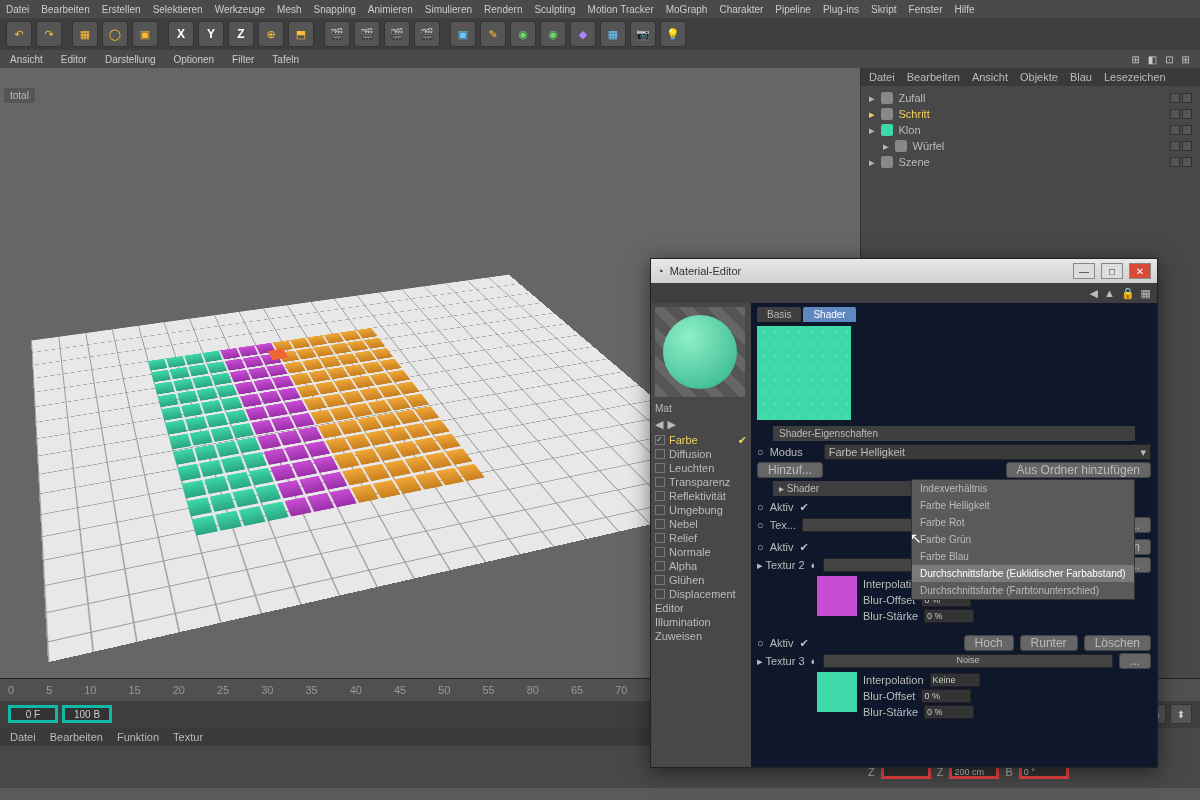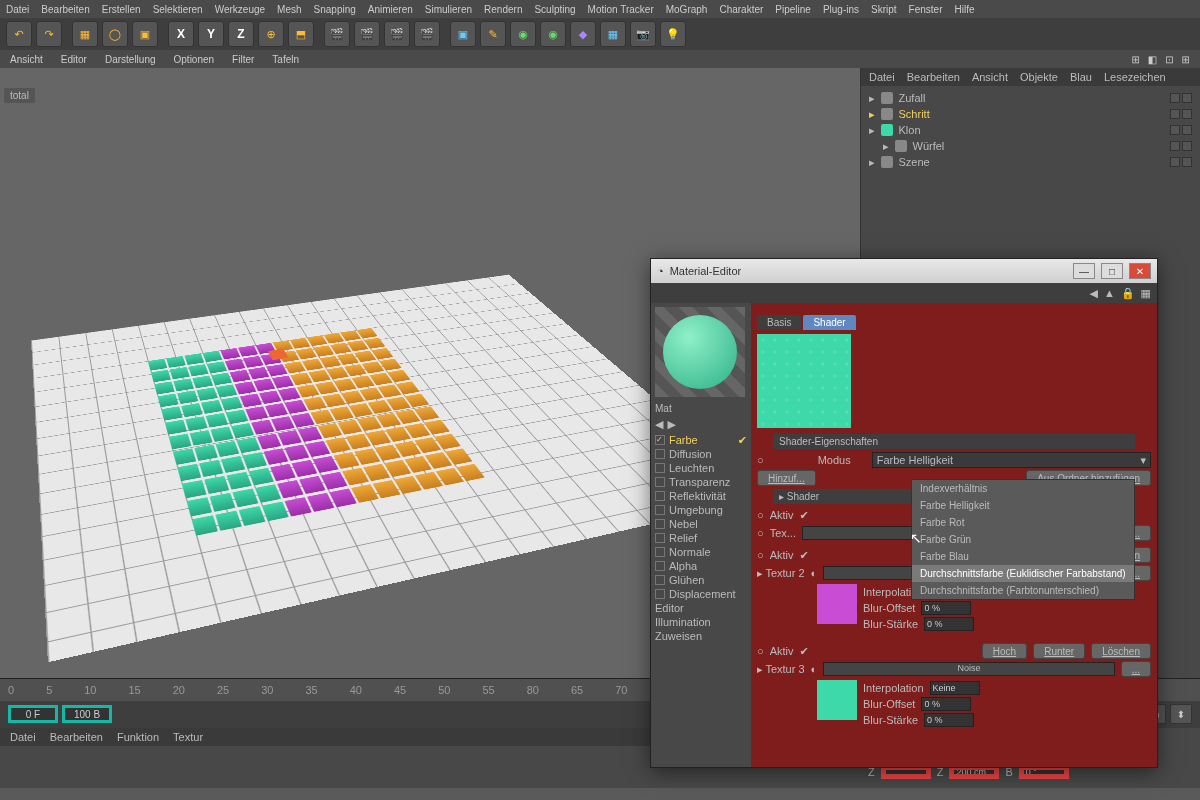--- a/index.html
+++ b/index.html
@@ -63,52 +63,52 @@
 .matbar { flex: 1; }
 .matbar-tabs { height: 18px; background: #3a3a3a; display: flex; gap: 14px; padding: 0 10px; align-items: center; font-size: 10px; }
 .mat-swatches { display: flex; gap: 6px; padding: 4px 8px; }
 .swatch { width: 32px; height: 32px; border-radius: 50%; }
 .sw-white { background: radial-gradient(circle at 30% 30%, #fff, #999); }
 .sw-black { background: radial-gradient(circle at 30% 30%, #555, #111); }
 .sw-orange { background: radial-gradient(circle at 30% 30%, #fb6, #e80); }
 .swl { font-size: 9px; text-align: center; }
 .coords { width: 340px; background: #484848; padding: 4px 8px; font-size: 10px; }
 .coord-row { display: flex; gap: 6px; height: 16px; align-items: center; }
-.coord-row input { width: 50px; height: 14px; background: #333; border: 5px solid #ef4444; color: #ccc; font-size: 9px; padding: 0 2px; }
+.coord-row input { width: 50px; height: 14px; background: #333; border: 3px solid #ef4444; color: #ccc; font-size: 9px; padding: 0 2px; }
 
 
 .mwin { position: absolute; left: 650px; top: 258px; width: 508px; height: 510px; background: #505050; border: 1px solid #222; box-shadow: 0 4px 20px rgba(0,0,0,.5); }
 .mwin-title { height: 24px; background: linear-gradient(#e8e8e8,#d0d0d0); display: flex; align-items: center; padding: 0 6px; gap: 6px; color: #333; }
 .mwin-title .spacer { flex: 1; }
 .winbtn { width: 22px; height: 16px; border: 1px solid #888; background: #ddd; display:flex;align-items:center;justify-content:center; font-size:10px; }
 .winbtn.close { background: #d94a38; color: #fff; }
 .mwin-nav { height: 20px; background: #3e3e3e; display: flex; justify-content: flex-end; gap: 6px; padding: 0 6px; align-items: center; }
 .mwin-body { display: flex; height: calc(100% - 44px); }
 .mwin-left { width: 100px; background: #484848; padding: 4px; }
 .mat-preview { width: 90px; height: 90px; background: repeating-linear-gradient(45deg,#666 0 10px,#555 10px 20px); position: relative; margin-bottom: 4px; }
 .mat-ball { position: absolute; inset: 8px; border-radius: 50%; background: radial-gradient(circle at 35% 30%, #8ff0c8, #2db088); }
 .mat-name { font-size: 10px; padding: 2px 0; }
 .chan-list { }
 .chan { display: flex; align-items: center; gap: 4px; height: 14px; font-size: 10px; }
 .chan.active { color: #f0d060; }
 .chan .chk { width: 10px; height: 10px; border: 1px solid #777; }
 .chan .chk.on::after { content: "✓"; font-size: 8px; color: #ccc; display:block; line-height:8px; }
 
-.mwin-right { flex: 1; background: #7f1d1d; padding: 12px 6px; overflow: hidden; }
+.mwin-right { flex: 1; background: #0f172a; padding: 4px 6px; overflow: hidden; }
 .tabs { display: flex; gap: 2px; margin-bottom: 4px; }
 .tab { padding: 2px 10px; background: #3e3e3e; font-size: 10px; border-radius: 2px 2px 0 0; }
 .tab.active { background: #6088c0; color: #fff; }
 .shader-prev { width: 94px; height: 94px; background: #3dd9a8; margin-bottom: 6px; background-image: radial-gradient(circle, rgba(255,255,255,.15) 1px, transparent 2px); background-size: 12px 12px; }
 
 .section-h { background: #3e3e3e; padding: 2px 6px; font-size: 10px; margin: 2px 16px; }
 .prop-row { display: flex; align-items: center; gap: 6px; height: 18px; font-size: 10px; }
-.prop-row .lbl { width: 48px; margin-left: 48px; }
+.prop-row .lbl { width: 48px; }
 .dd { flex: 1; height: 16px; background: #3a3a3a; border: 1px solid #222; padding: 0 4px; display: flex; align-items: center; position: relative; }
 .dd::after { content: "▾"; position: absolute; right: 4px; }
-.btn-sm { height: 16px; padding: 0 10px; background: #666; border: 1px solid #444; border-radius: 3px; font-size: 10px; display:flex;align-items:center;text-decoration:underline; }
+.btn-sm { height: 16px; padding: 0 10px; background: #666; border: 1px solid #444; border-radius: 3px; font-size: 12px; display:flex;align-items:center; }
 
 
 .dd-list { position: absolute; left: 160px; top: 176px; width: 224px; background: #5a5a5a; border: 1px solid #333; z-index: 10; }
 .dd-item { padding: 3px 8px; font-size: 10px; color: #bbb; }
 .dd-item.hover { background: #7a7a7a; color: #fff; }
 
 .tex-group { margin-top: 4px; }
 .tex-row { display: flex; align-items: center; gap: 6px; height: 16px; font-size: 10px; }
 .tex-sw { width: 40px; height: 40px; }
 .tex-sw.mag { background: #c84dd4; }

